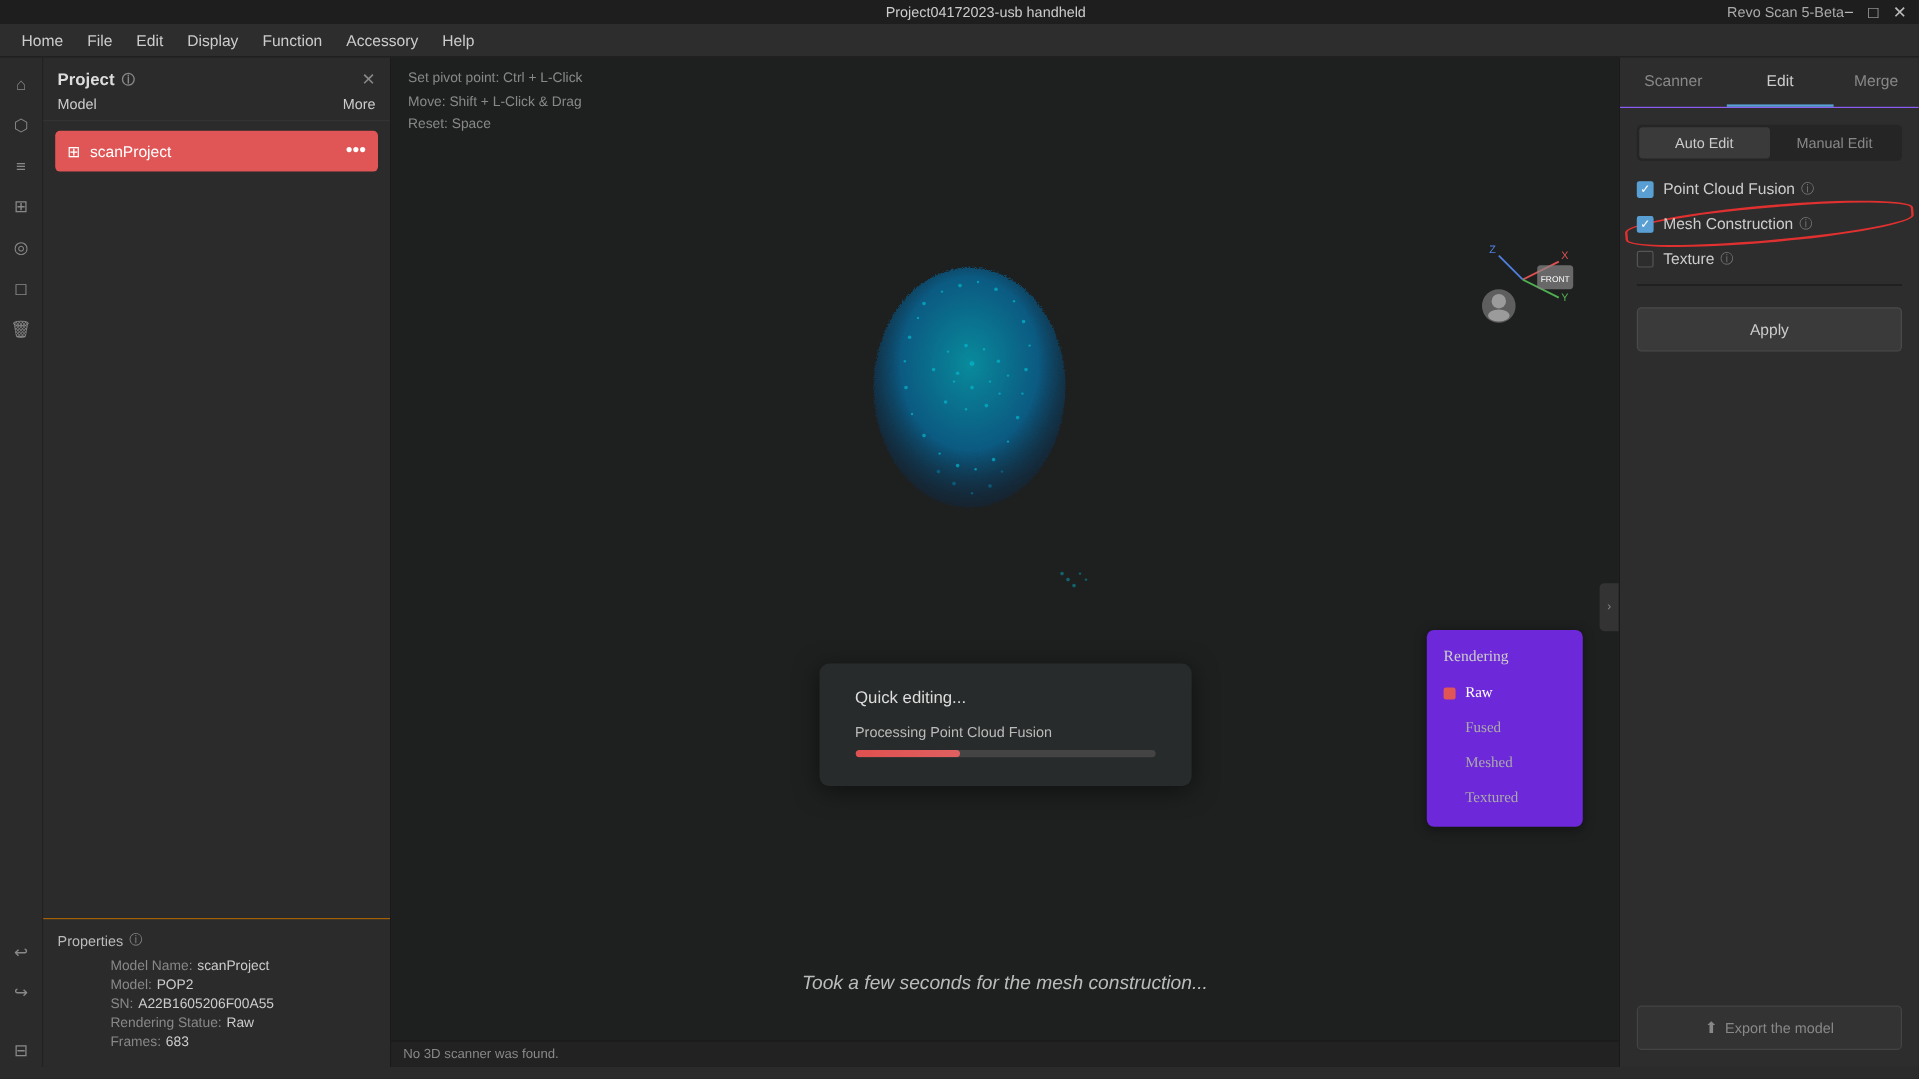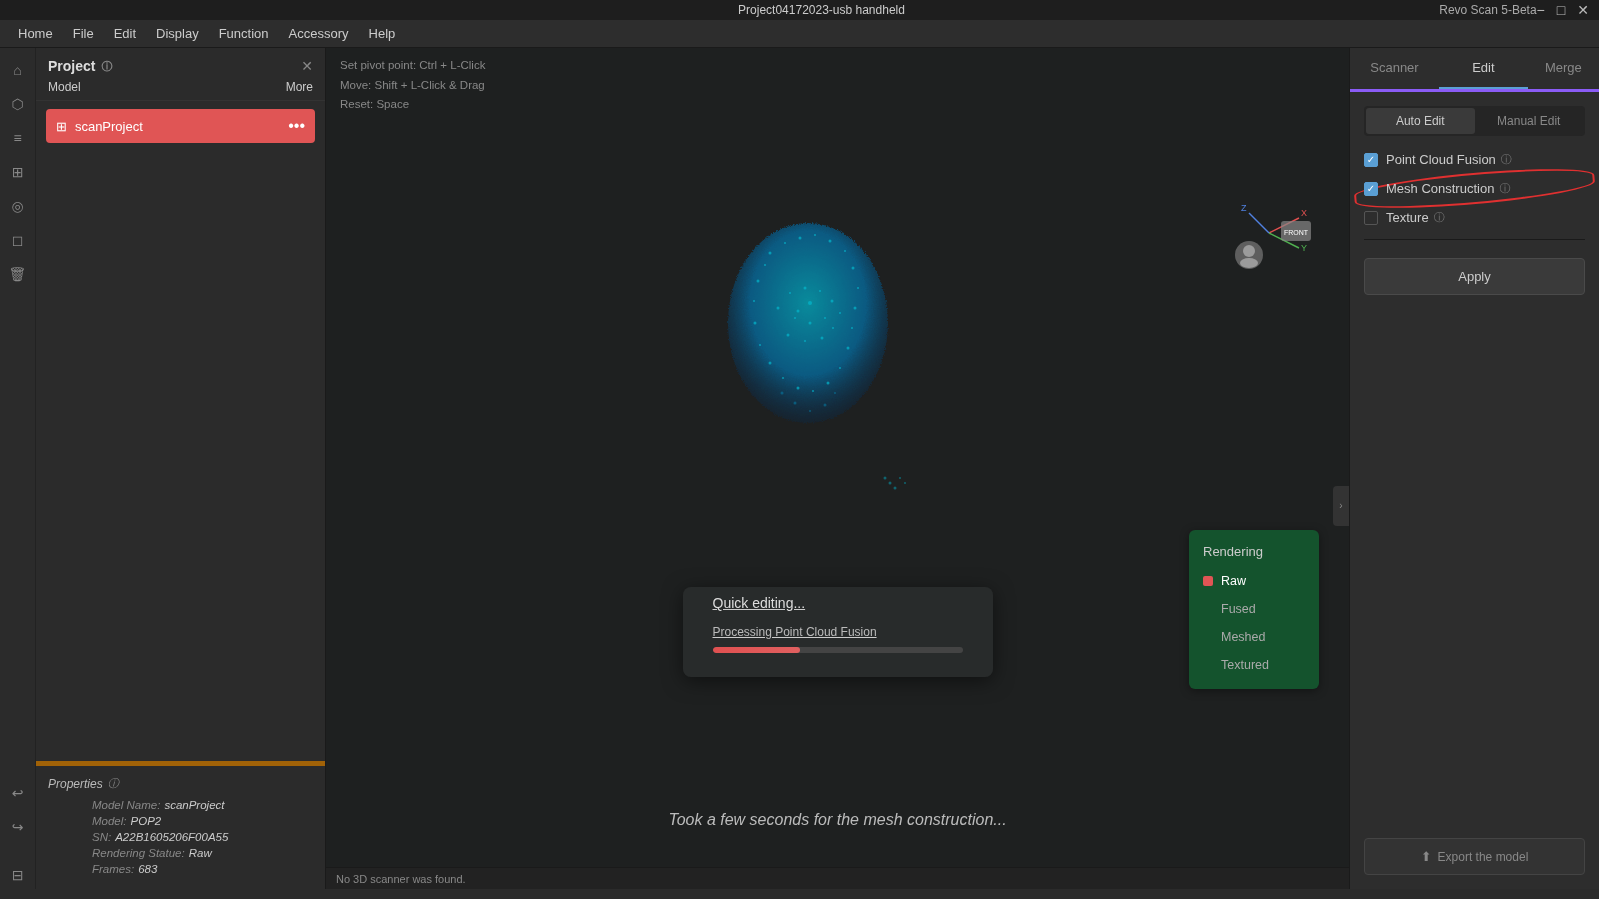--- a/index.html
+++ b/index.html
@@ -122,23 +122,22 @@
       justify-content: space-between;
       cursor: pointer;
     }
     .project-item-left { display: flex; align-items: center; gap: 8px; }
     .project-item-icon { color: #fff; font-size: 13px; }
     .project-item-name { color: #fff; font-weight: 500; font-size: 13px; }
     .project-item-menu { color: #fff; font-size: 16px; cursor: pointer; }
 
     .properties-section {
       margin-top: auto;
-      border-top: 5px solid #a16207;
+      border-top: 1px solid #a16207;
       padding: 10px 12px;
-      font-style: italic;
     }
     .properties-title {
       font-size: 12px;
       color: #bbb;
       margin-bottom: 8px;
       display: flex;
       align-items: center;
       gap: 5px;
     }
     .prop-row { display: flex; font-size: 11.5px; color: #aaa; margin-bottom: 4px; gap: 4px; margin-left: 44px; }
@@ -167,29 +166,28 @@
       justify-content: center;
       overflow: hidden;
     }
 
     
     .head-svg { opacity: 0.9; }
 
     
     .quick-edit-dialog {
       position: absolute;
-      bottom: 212px;
+      bottom: 234px;
       left: 50%;
       transform: translateX(-50%);
       background: rgba(40,43,43,0.97);
       border-radius: 8px;
-      padding: 8px 30px 24px;
+      padding: 20px 30px 24px;
       width: 310px;
       box-shadow: 0 4px 20px rgba(0,0,0,0.5);
-      text-decoration: underline;
     }
     .qe-title { font-size: 14px; color: #ddd; margin-bottom: 14px; }
     .qe-progress-label { font-size: 12px; color: #bbb; margin-bottom: 8px; }
     .qe-progress-bar {
       height: 6px;
       background: #444;
       border-radius: 3px;
       overflow: hidden;
     }
     .qe-progress-fill {
@@ -231,25 +229,26 @@
       position: absolute;
       top: 60px;
       right: 30px;
     }
 
     
     .rendering-panel {
       position: absolute;
       bottom: 200px;
       right: 30px;
-      background: #14532d;
+      background: #6d28d9;
       border-radius: 6px;
       padding: 10px 0;
       min-width: 130px;
       box-shadow: 0 2px 10px rgba(0,0,0,0.4);
+      font-family: Liberation Serif, serif;
     }
     .rendering-title {
       padding: 4px 14px 8px;
       font-size: 13px;
       color: #ccc;
     }
     .render-option {
       padding: 7px 14px;
       font-size: 12.5px;
       color: #aaa;
@@ -293,21 +292,21 @@
     
     .right-panel {
       width: 250px;
       background: #2d2d2d;
       display: flex;
       flex-direction: column;
       border-left: 1px solid #1a1a1a;
     }
     .right-panel-tabs {
       display: flex;
-      border-bottom: 3px solid #8b5cf6;
+      border-bottom: 1px solid #8b5cf6;
     }
     .right-tab {
       flex: 1;
       padding: 12px 0;
       text-align: center;
       cursor: pointer;
       font-size: 13px;
       color: #888;
       border-bottom: 2px solid transparent;
     }

